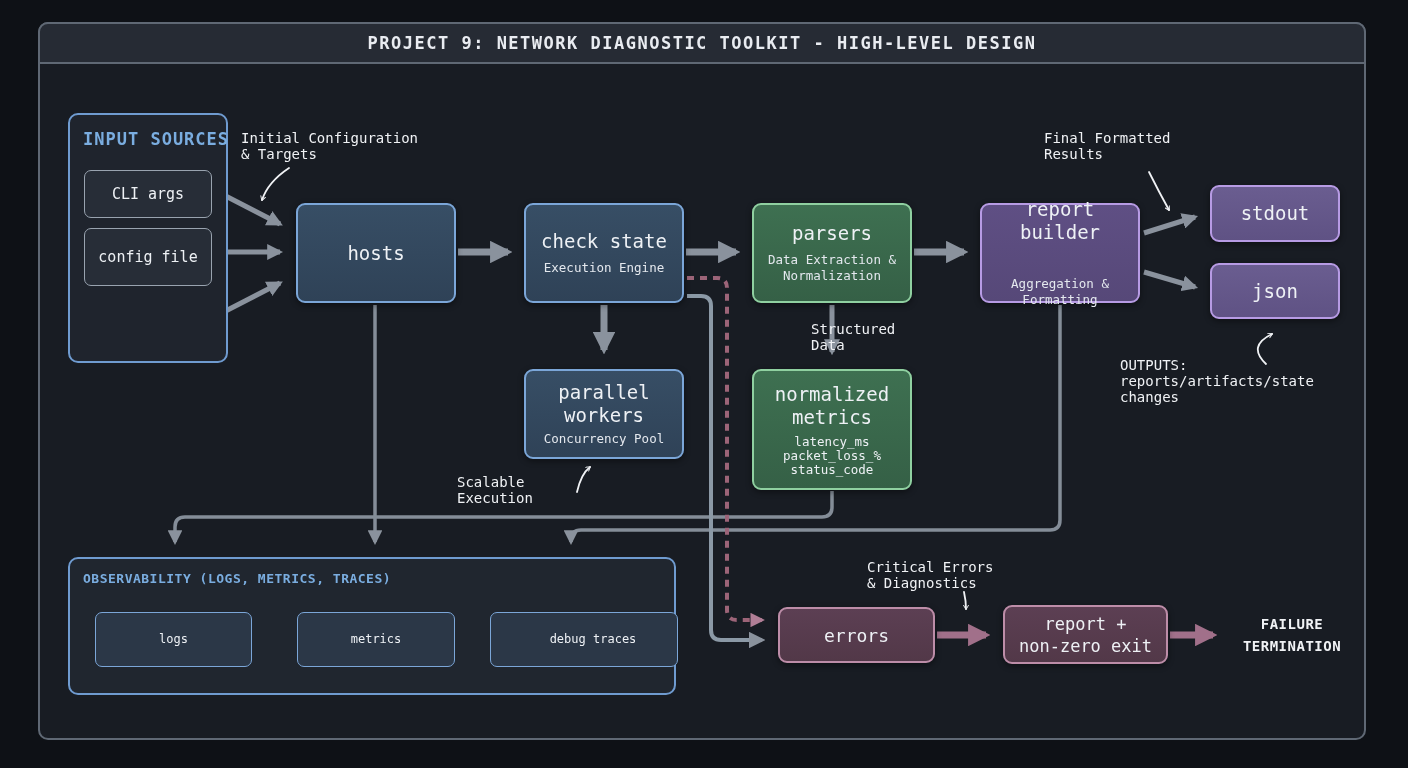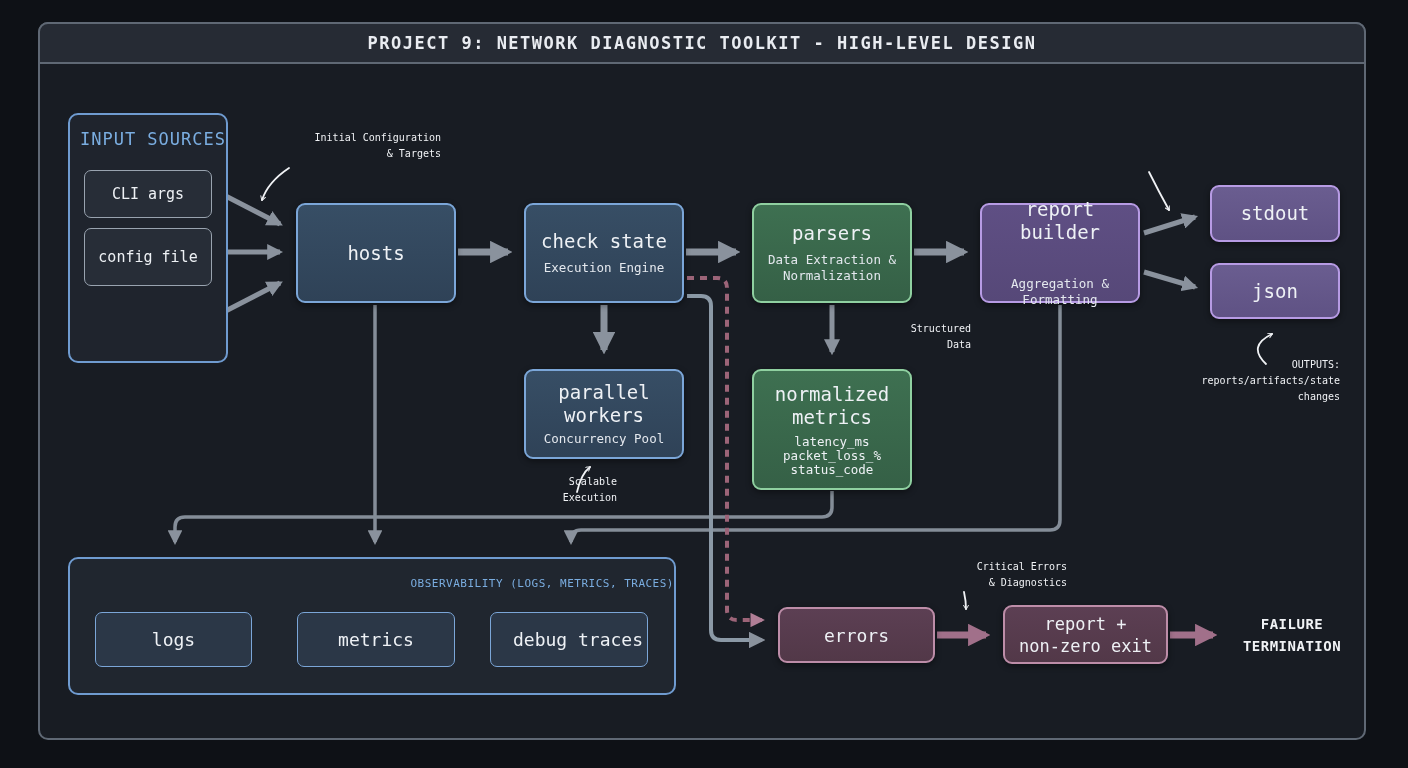--- a/index.html
+++ b/index.html
@@ -21,27 +21,27 @@
   .node .sub{font-size:12.5px;line-height:16px;margin-top:7px;color:#e4e8ee;white-space:pre-line;}
   .node .fields{font-size:12.5px;line-height:14px;margin-top:6px;white-space:pre-line;}
   .blue{background:linear-gradient(180deg,#374e65,#2f4257);border:2px solid #7ba6d8;}
   .green{background:linear-gradient(180deg,#3e7051,#356046);border:2px solid #8fd0a0;}
   .purple{background:linear-gradient(180deg,#5f4f84,#564878);border:2px solid #b79be4;}
   .purple-light{background:linear-gradient(180deg,#6a5d90,#5f5284);border:2px solid #b79be4;}
   .mauve{background:linear-gradient(180deg,#5c3f53,#523848);border:2px solid #bd8da8;}
   
   .panel{position:absolute;box-sizing:border-box;border-radius:10px;background:#1f242d;
          border:2px solid #6f9bd0;}
-  .panel-title{position:absolute;width:100%;text-align:right;color:#7aade0;font-weight:normal;}
+  .panel-title{position:absolute;width:100%;text-align:left;color:#7aade0;font-weight:bold;padding-left:13px;}
   .inner-box{position:absolute;box-sizing:border-box;border-radius:7px;background:#272d37;
              border:1.5px solid #99a3af;display:flex;align-items:center;justify-content:center;
              color:#eef1f5;font-size:15px;line-height:19px;text-align:center;white-space:pre-line;}
-  .obs-box{background:#2b3747;border:1.5px solid #7ba6d8;font-size:18px;}
+  .obs-box{background:#2b3747;border:1.5px solid #7ba6d8;font-size:12px;}
   
-  .anno{position:absolute;color:#f0f2f5;font-size:10px;line-height:16px;text-align:right;
+  .anno{position:absolute;color:#f0f2f5;font-size:14px;line-height:16px;text-align:left;
         white-space:pre-line;}
   .failure{position:absolute;color:#f0f2f5;font-size:14px;line-height:22px;font-weight:bold;
            text-align:center;white-space:pre-line;letter-spacing:0.5px;}
 </style>
 </head>
 <body>
 
 <div id="canvas">
 
   <div class="frame"></div>
@@ -145,38 +145,40 @@
 Formatting</div>
   </div>
   <div class="node purple-light" style="left:1210px;top:185px;width:130px;height:57px;">
     <div class="lbl">stdout</div>
   </div>
   <div class="node purple-light" style="left:1210px;top:263px;width:130px;height:56px;">
     <div class="lbl">json</div>
   </div>
 
   <div class="panel" style="left:68px;top:557px;width:608px;height:138px;background:#20262f;">
-    <div class="panel-title" style="top:18px;font-size:11px;letter-spacing:0.5px;">OBSERVABILITY (LOGS, METRICS, TRACES)</div>
+    <div class="panel-title" style="top:12px;font-size:13px;letter-spacing:0.5px;">OBSERVABILITY (LOGS, METRICS, TRACES)</div>
   </div>
   <div class="inner-box obs-box" style="left:95px;top:612px;width:157px;height:55px;">logs</div>
   <div class="inner-box obs-box" style="left:297px;top:612px;width:158px;height:55px;">metrics</div>
-  <div class="inner-box obs-box" style="left:490px;top:612px;width:158px;height:55px;padding-left:18px;">debug traces</div>
+  <div class="inner-box obs-box" style="left:490px;top:612px;width:188px;height:55px;padding-left:18px;">debug traces</div>
 
   <div class="node mauve" style="left:778px;top:607px;width:157px;height:56px;">
     <div class="lbl" style="font-size:18px;">errors</div>
   </div>
   <div class="node mauve" style="left:1003px;top:605px;width:165px;height:59px;">
     <div class="lbl" style="font-size:17px;line-height:22px;">report +
 non-zero exit</div>
   </div>
   <div class="failure" style="left:1212px;top:613px;width:160px;">FAILURE
 TERMINATION</div>
 
   <div class="anno" style="left:241px;top:130px;width:200px;">Initial Configuration
 &amp; Targets</div>
+  <div class="anno" style="left:1044px;top:130px;width:200px;">Final Formatted
+Results</div>
   <div class="anno" style="left:811px;top:321px;width:160px;">Structured
 Data</div>
   <div class="anno" style="left:457px;top:474px;width:160px;">Scalable
 Execution</div>
   <div class="anno" style="left:867px;top:559px;width:200px;">Critical Errors
 &amp; Diagnostics</div>
   <div class="anno" style="left:1120px;top:357px;width:220px;">OUTPUTS:
 reports/artifacts/state
 changes</div>
 

